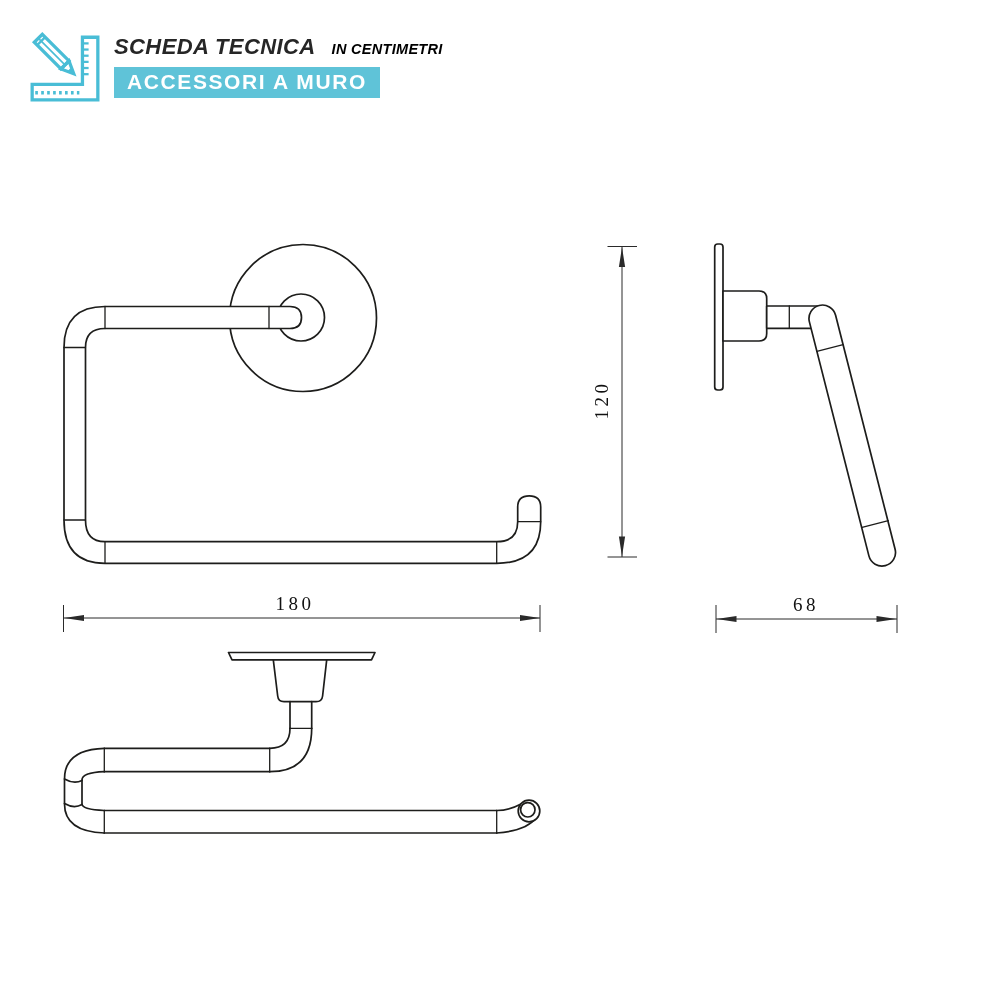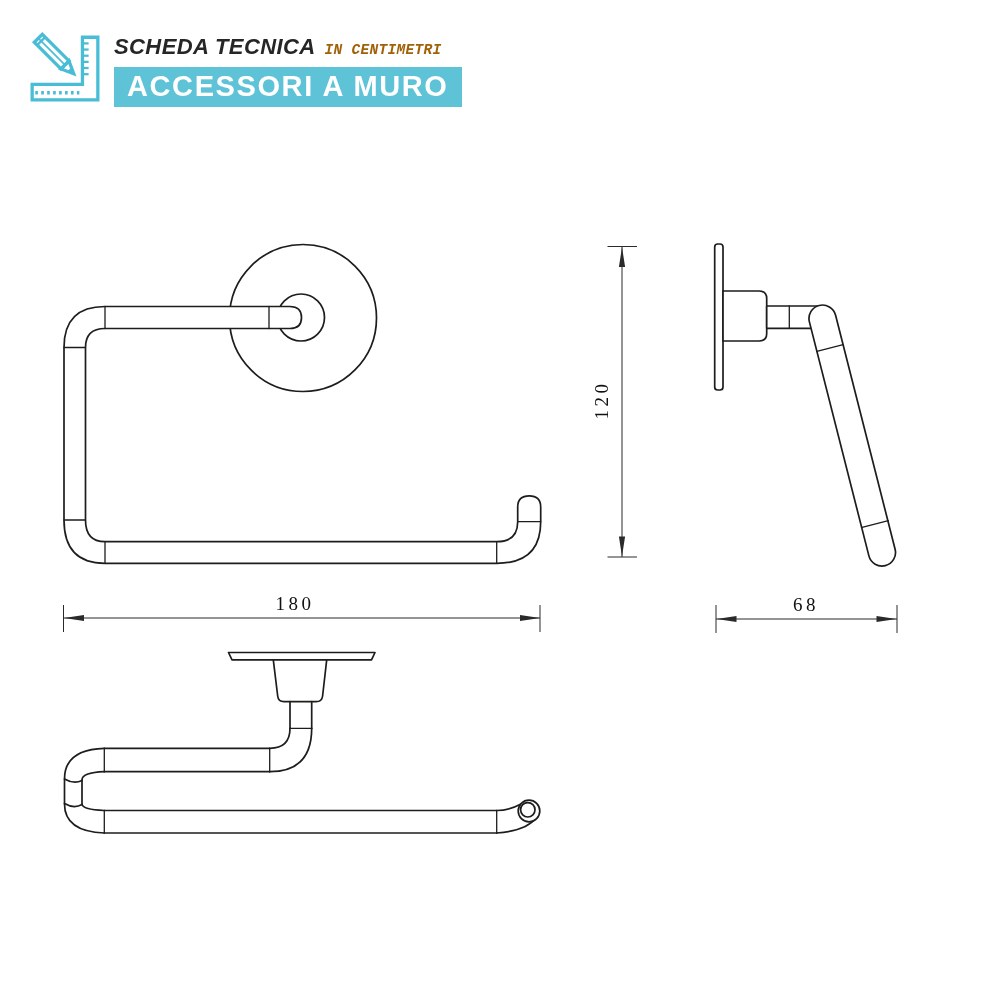--- a/index.html
+++ b/index.html
@@ -5,23 +5,23 @@
   * { margin:0; padding:0; box-sizing:border-box; }
   html,body { width:1000px; height:1000px; background:#ffffff; }
   body { font-family:"Liberation Sans", sans-serif; position:relative; overflow:hidden; }
   .page { position:absolute; inset:0; background:#fff; outline:1px solid #f0f0f0; }
 
   .header { position:absolute; left:26px; top:28px; display:flex; align-items:flex-start; }
   .header-icon { width:78px; height:78px; flex:0 0 auto; }
   .header-text { margin-left:10px; padding-top:6px; }
   .title-row { display:flex; align-items:baseline; white-space:nowrap; }
   .sheet-title { font-size:22px; font-weight:bold; font-style:italic; color:#262626; letter-spacing:0.4px; }
-  .sheet-subtitle { font-size:14.5px; font-style:italic; font-weight:bold; color:#a16207; margin-left:9px; letter-spacing:0.3px;font-family:Liberation Mono, monospace; }
+  .sheet-subtitle { font-size:14.5px; font-style:italic; font-weight:bold; color:#000000; margin-left:16px; letter-spacing:0.3px; }
   .badge { display:inline-block; margin-top:7px; background:#5fc3d8; color:#ffffff;
-           font-size:29px; font-weight:bold; letter-spacing:1.6px; padding:3px 13px 4px 13px; }
+           font-size:21px; font-weight:bold; letter-spacing:1.6px; padding:3px 13px 4px 13px; }
 
   .drawing-svg { position:absolute; left:0; top:0; width:1000px; height:1000px; }
 
   .tube { fill:#ffffff; stroke:#1d1d1b; stroke-width:1.7; stroke-linejoin:round; }
   .ln   { fill:none; stroke:#1d1d1b; stroke-width:1.7; stroke-linecap:round; }
   .joint{ fill:none; stroke:#1d1d1b; stroke-width:1.3; stroke-linecap:round; }
   .wfill{ fill:#ffffff; stroke:#1d1d1b; stroke-width:1.7; stroke-linejoin:round; }
   .dim  { fill:none; stroke:#2a2a2a; stroke-width:1; }
   .dimarrow { fill:#2a2a2a; stroke:none; }
   .dimtext { font-family:"Liberation Serif", serif; font-size:19px; fill:#111;

